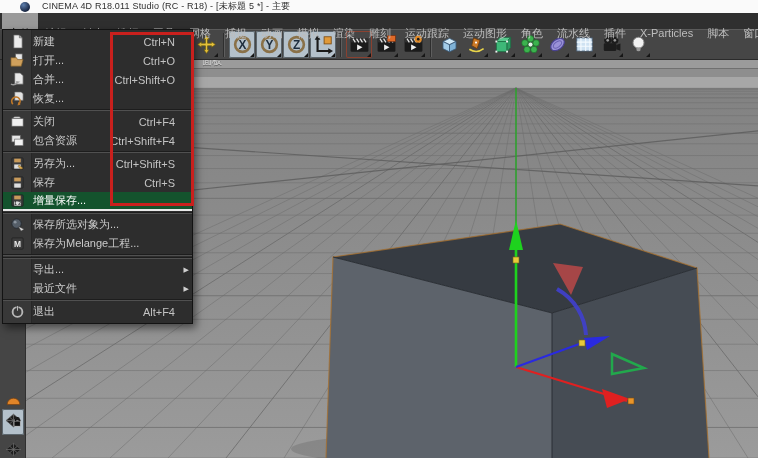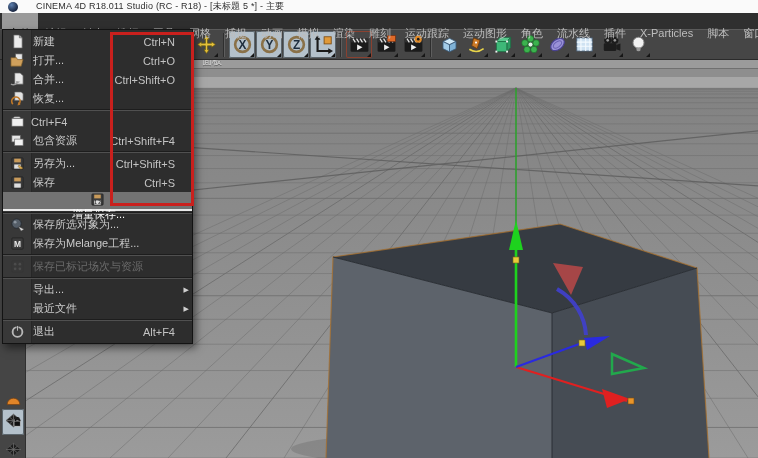--- a/index.html
+++ b/index.html
@@ -1,19 +1,19 @@
 <!DOCTYPE html>
 <html><head>
 <meta charset="utf-8">
 <style>
   html,body{margin:0;padding:0;background:#1a1a1a;font-family:"Liberation Sans","DejaVu Sans",sans-serif;}
   .screen{position:relative;width:758px;height:458px;overflow:hidden;background:#8e8e8e;-webkit-user-select:none;user-select:none;}
 
   
-  .titlebar{position:absolute;left:0;top:0;width:758px;height:13px;background:#fafafa;display:flex;align-items:center;gap:18px;padding-left:8px;box-sizing:border-box;z-index:10;}
+  .titlebar{position:absolute;left:0;top:0;width:758px;height:13px;background:#fafafa;display:flex;align-items:center;gap:12px;padding-left:20px;box-sizing:border-box;z-index:10;}
   .logo{width:10px;height:10px;border-radius:50%;background:radial-gradient(circle at 35% 30%,#5d7fae,#16233e 72%);flex:0 0 auto;}
   .title-text{font-size:9px;color:#2e2e2e;white-space:nowrap;letter-spacing:.2px;}
 
   
   .menubar{position:absolute;left:0;top:13px;width:758px;height:16px;background:#2f2f2f;display:flex;align-items:stretch;padding-left:2px;box-sizing:border-box;z-index:10;}
   .mb-item{font-size:11px;line-height:16px;color:#bdbdbd;padding:12px 7px;white-space:nowrap;cursor:default;}
   .mb-item.active{background:#9a9a9a;color:#141414;}
 
   
   .toolbar{position:absolute;left:0;top:29px;width:758px;height:31px;background:#464646;border-top:1px solid #5a5a5a;border-bottom:1px solid #2b2b2b;box-sizing:border-box;display:flex;align-items:center;padding-left:193px;gap:1px;z-index:5;}
@@ -40,21 +40,21 @@
 
   
   .file-menu{position:absolute;left:2px;top:29px;width:191px;background:#2d2d2d;border:1px solid #131313;box-shadow:3px 4px 8px rgba(0,0,0,.5);z-index:40;padding:2px 0;box-sizing:border-box;}
   .gutter{position:absolute;left:0;top:0;bottom:0;width:28px;background:#383838;border-right:1px solid #272727;}
   .fm-row{position:relative;display:flex;align-items:center;height:19px;font-size:11px;color:#cbcbcb;z-index:1;cursor:default;}
   .fm-icon{width:28px;display:flex;justify-content:center;flex:0 0 auto;}
   .fm-icon svg{width:15px;height:15px;display:block;}
   .fm-label{margin-left:2px;flex:1;white-space:nowrap;}
   .fm-shortcut{margin-right:2px;color:#c3c3c3;white-space:nowrap;}
   .fm-arrow{width:12px;color:#cfcfcf;font-size:7px;text-align:right;margin-right:3px;}
-  .fm-row.highlighted{background:#737373;border-bottom:2px solid #e9e9e9;color:#ffffff;box-sizing:border-box;flex-direction:column;}
+  .fm-row.highlighted{background:#14532d;border-bottom:2px solid #e9e9e9;color:#ffffff;box-sizing:border-box;}
   .fm-row.disabled{color:#6b6b6b;}
   .fm-row.disabled svg{opacity:.38;}
   .fm-sep{position:relative;z-index:1;height:1px;background:#1d1d1d;border-bottom:1px solid #505050;margin:1px 0;}
 
   
   .annotation{position:absolute;left:110px;top:32px;width:78px;height:168px;border:3px solid #c9201d;z-index:60;pointer-events:none;}
 </style>
 </head>
 <body>
 
@@ -436,20 +436,21 @@
         <span class="fm-arrow"></span>
       </div>
       <div class="fm-sep"></div>
       <div class="fm-row">
         <span class="fm-icon">
           <svg viewBox="0 0 16 16">
             <path d="M2 5l3-2.2h5l2 2.2z" fill="#d8d8d8" stroke="#666" stroke-width=".6"></path>
             <rect x="2" y="5" width="12" height="8" fill="#f0f0f0" stroke="#666" stroke-width=".7"></rect>
           </svg>
         </span>
+        <span class="fm-label">关闭</span>
         <span class="fm-shortcut">Ctrl+F4</span>
         <span class="fm-arrow"></span>
       </div>
       <div class="fm-row">
         <span class="fm-icon">
           <svg viewBox="0 0 16 16">
             <rect x="2" y="2.5" width="9" height="7" fill="#e6e6e6" stroke="#666" stroke-width=".7"></rect>
             <rect x="5" y="6.5" width="9" height="7" fill="#f2f2f2" stroke="#666" stroke-width=".7"></rect>
           </svg>
         </span>
@@ -514,34 +515,20 @@
           <svg viewBox="0 0 16 16">
             <rect x="2" y="2" width="12" height="12" rx="1" fill="#3c3c3c" stroke="#1c1c1c" stroke-width=".7"></rect>
             <text x="8" y="12" font-size="9" fill="#e8e8e8" text-anchor="middle" font-weight="bold">M</text>
           </svg>
         </span>
         <span class="fm-label">保存为Melange工程...</span>
         <span class="fm-shortcut"></span>
         <span class="fm-arrow"></span>
       </div>
       <div class="fm-sep"></div>
-      <div class="fm-row disabled">
-        <span class="fm-icon">
-          <svg viewBox="0 0 16 16">
-            <rect x="2" y="2" width="12" height="12" rx="1" fill="#3a3a3a" stroke="#2a2a2a" stroke-width=".6"></rect>
-            <circle cx="5.5" cy="5.5" r="1.4" fill="#6e6e6e"></circle>
-            <circle cx="10.5" cy="5.5" r="1.4" fill="#6e6e6e"></circle>
-            <circle cx="5.5" cy="10.5" r="1.4" fill="#6e6e6e"></circle>
-            <circle cx="10.5" cy="10.5" r="1.4" fill="#6e6e6e"></circle>
-          </svg>
-        </span>
-        <span class="fm-label">保存已标记场次与资源</span>
-        <span class="fm-shortcut"></span>
-        <span class="fm-arrow"></span>
-      </div>
       <div class="fm-sep"></div>
       <div class="fm-row">
         <span class="fm-icon"></span>
         <span class="fm-label">导出...</span>
         <span class="fm-shortcut"></span>
         <span class="fm-arrow">▶</span>
       </div>
       <div class="fm-row">
         <span class="fm-icon"></span>
         <span class="fm-label">最近文件</span>

